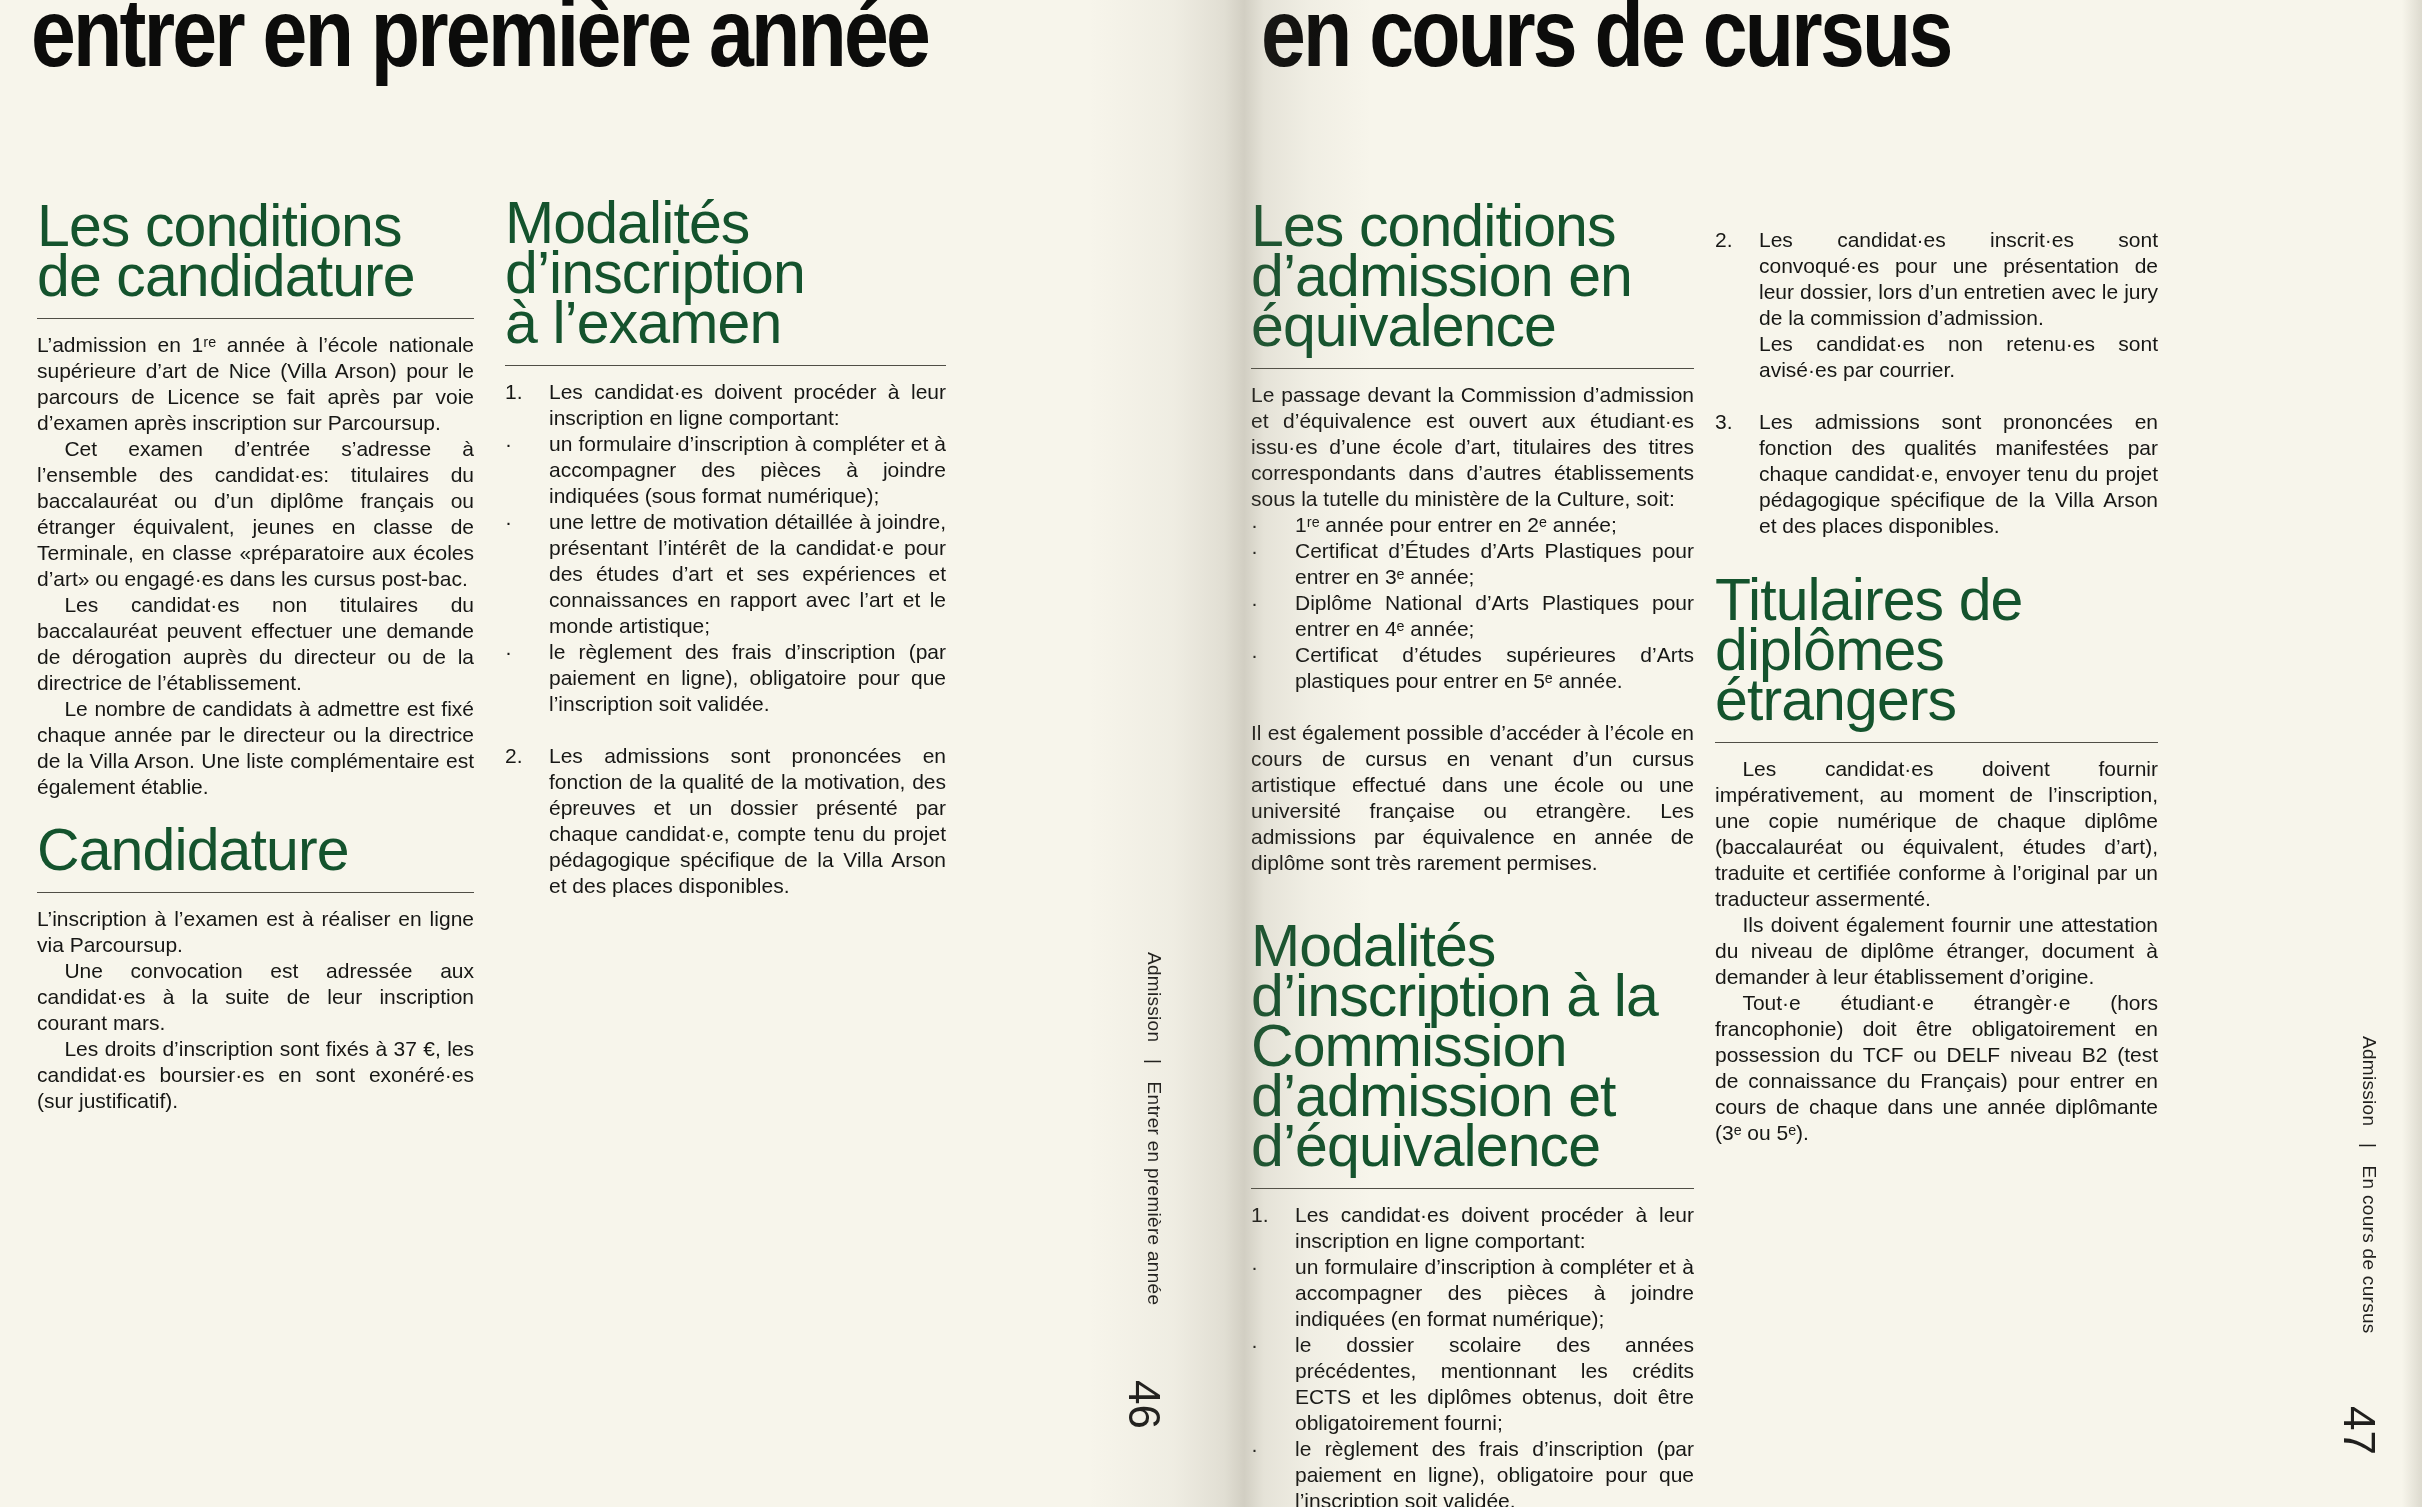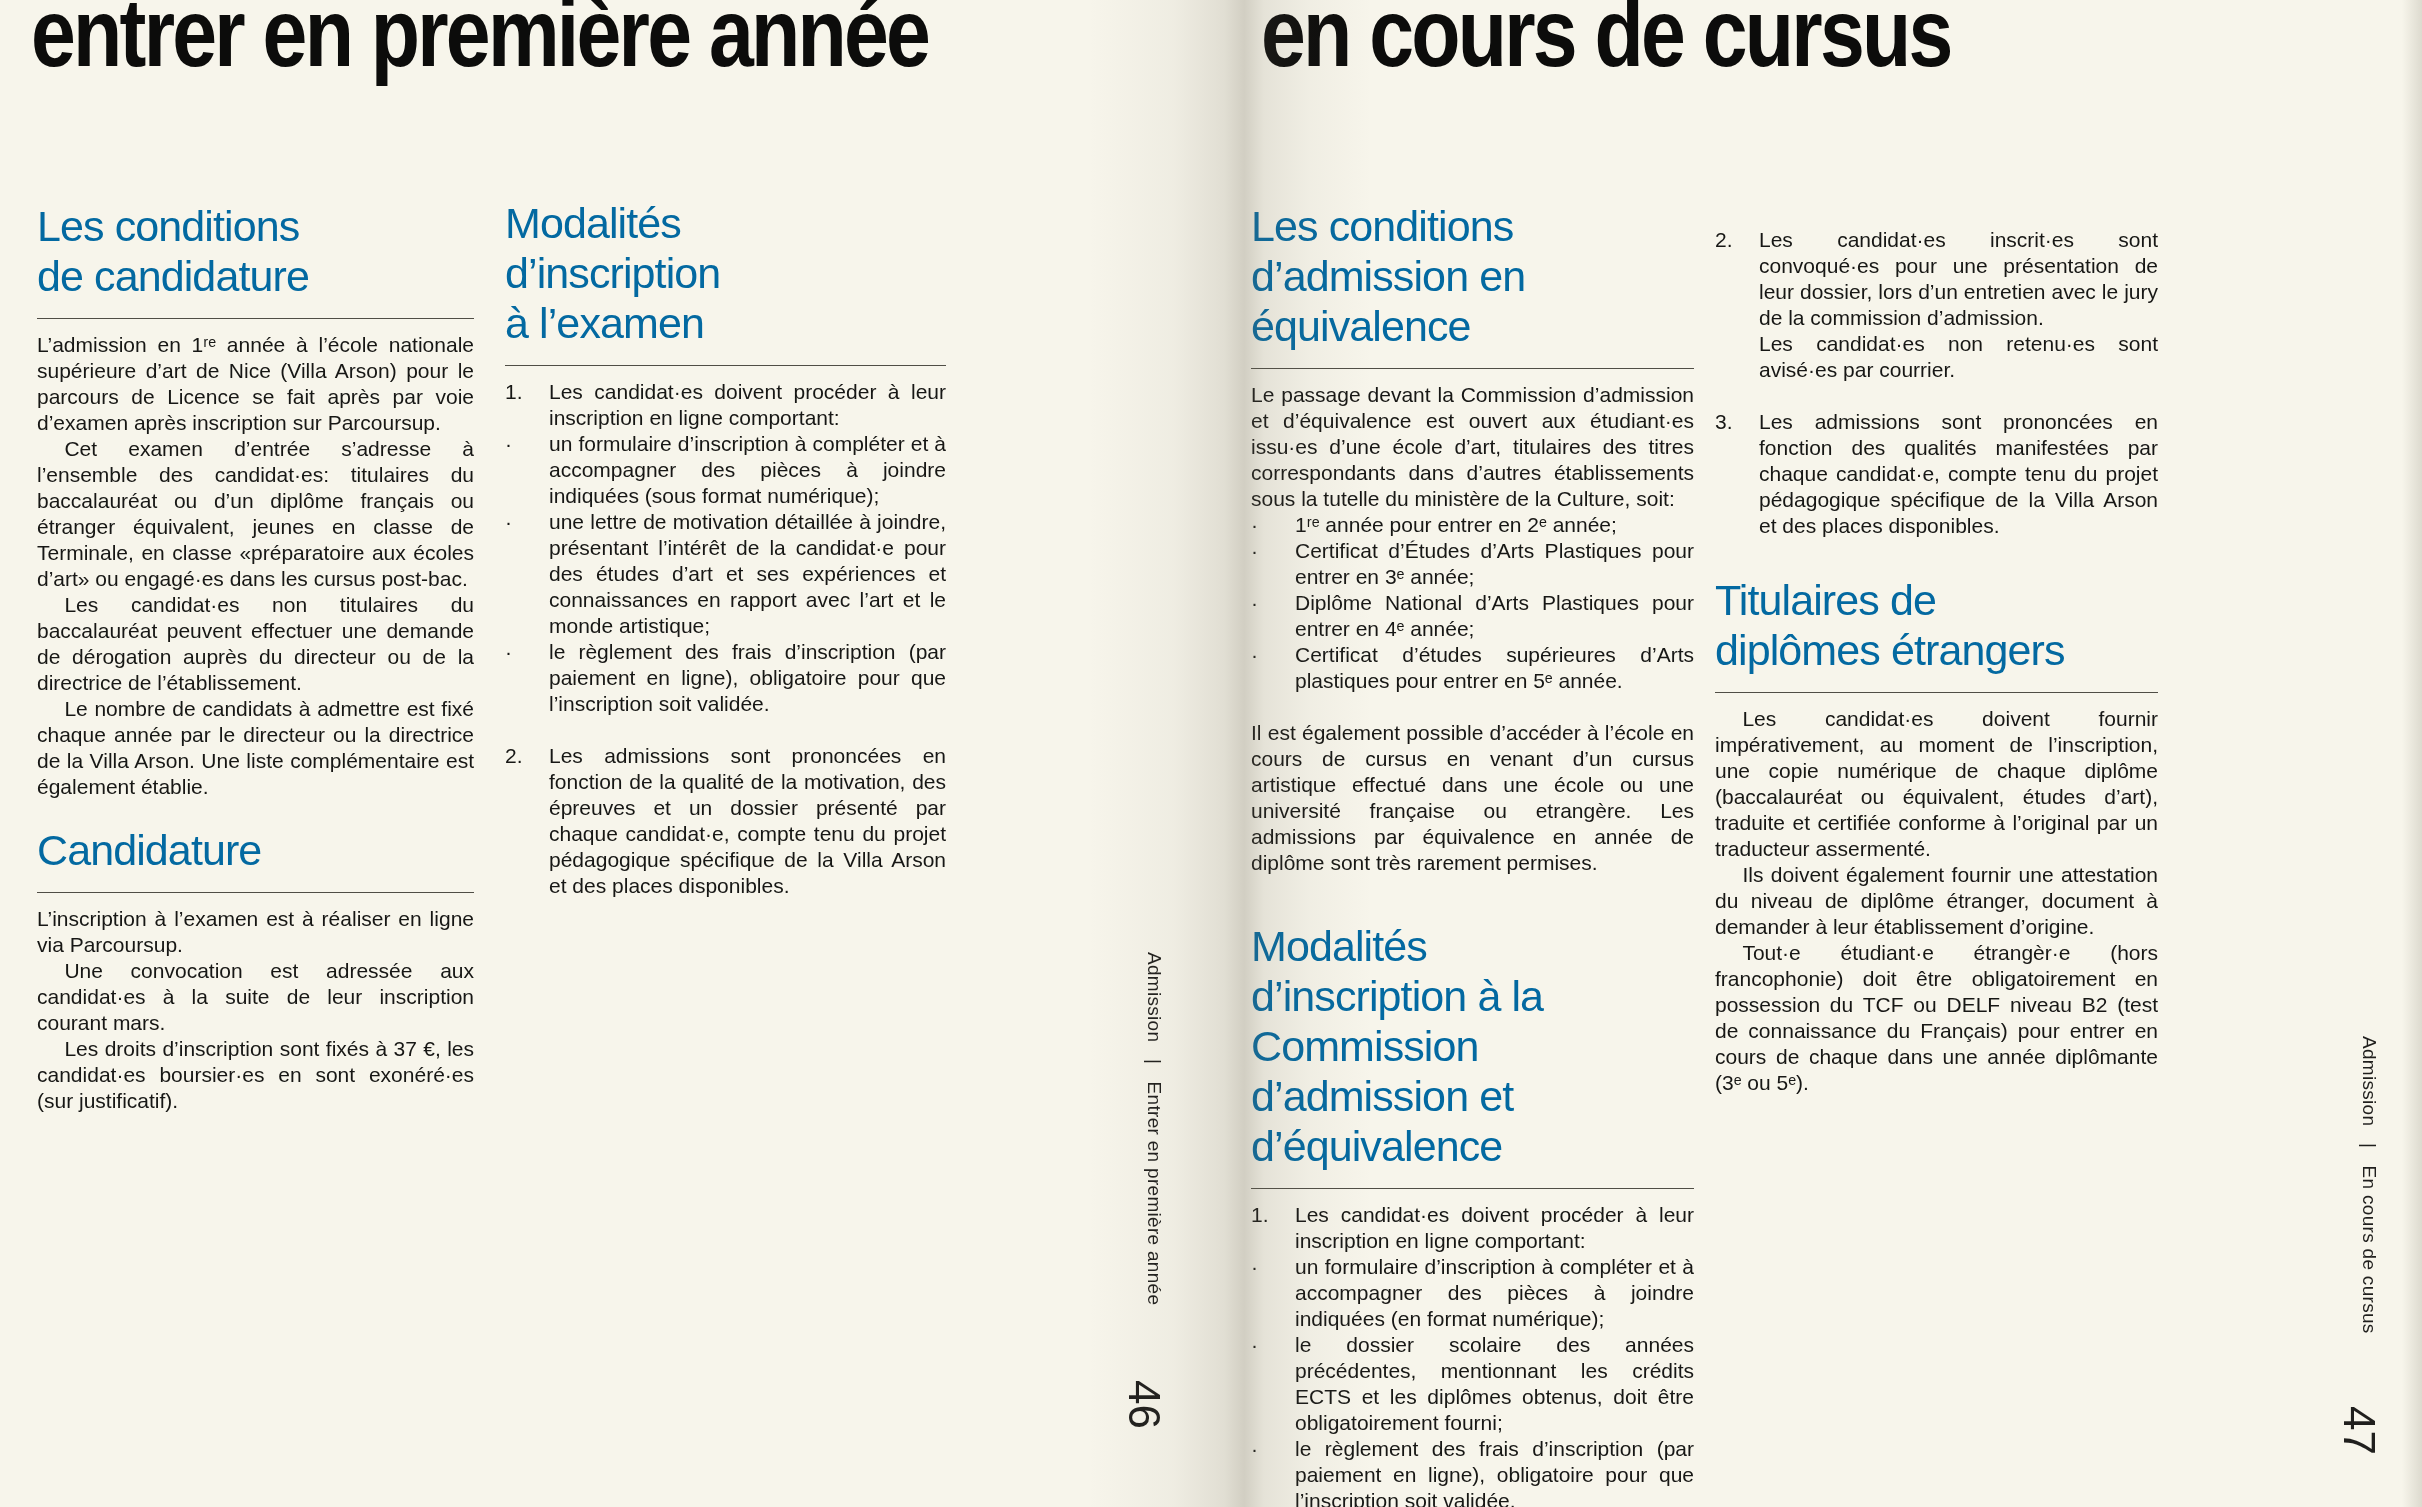--- a/index.html
+++ b/index.html
@@ -26,22 +26,22 @@
 
   
   .col { position: absolute; }
   #l-col1 { left: 37px;   top: 201px; width: 437px; }
   #l-col2 { left: 505px;  top: 198px; width: 441px; }
   #r-col1 { left: 1251px; top: 201px; width: 443px; }
   #r-col2 { left: 1715px; top: 227px; width: 443px; }
 
   .h2 {
     margin: 0;
-    font-size: 43px; line-height: 50px; font-weight: 400;
-    letter-spacing: -0.9px; white-space: pre-line; color: #0369a1;
+    font-size: 59px; line-height: 50px; font-weight: 400;
+    letter-spacing: -0.9px; white-space: pre-line; color: #14532d;
   }
   .rule { border: 0; border-top: 1.9px solid #504e46; margin: 17px 0 13.2px 0; }
 
   .bodytext { font-size: 21px; line-height: 26px; }
   .p { margin: 0; text-align: justify; }
   .p.ind { text-indent: 27.4px; }
   .p.after-gap { margin-top: 25.6px; }
 
   .section2 { margin-top: 24.6px; }
   .section3 { margin-top: 45px; }
@@ -196,21 +196,21 @@
 </div>
 
 <div class="col bodytext" id="r-col2">
   <div class="li">
     <span class="mk">2.</span>
     <span class="tx">Les candidat·es inscrit·es sont convoqué·es pour une présentation de leur dossier, lors d’un entretien avec le jury de la commission d’admission.
 Les candidat·es non retenu·es sont avisé·es par courrier.</span>
   </div>
   <div class="li gap">
     <span class="mk">3.</span>
-    <span class="tx">Les admissions sont prononcées en fonction des qualités manifestées par chaque candidat·e, compte tenu du projet pédagogique spécifique de la Villa Arson et des places disponibles.</span>
+    <span class="tx">Les admissions sont prononcées en fonction des qualités manifestées par chaque candidat·e, envoyer tenu du projet pédagogique spécifique de la Villa Arson et des places disponibles.</span>
   </div>
 
   <section class="section4">
     <h2 class="h2">Titulaires de
 diplômes étrangers</h2>
     <hr class="rule">
     <p class="p ind">Les candidat·es doivent fournir impérativement, au moment de l’inscription, une copie numérique de chaque diplôme (baccalauréat ou équivalent, études d’art), traduite et certifiée conforme à l’original par un traducteur assermenté.</p>
     <p class="p ind">Ils doivent également fournir une attestation du niveau de diplôme étranger, document à demander à leur établissement d’origine.</p>
     <p class="p ind">Tout·e étudiant·e étrangèr·e (hors francophonie) doit être obligatoirement en possession du TCF ou DELF niveau B2 (test de connaissance du Français) pour entrer en cours de chaque dans une année diplômante (3ᵉ ou 5ᵉ).</p>
   </section>

